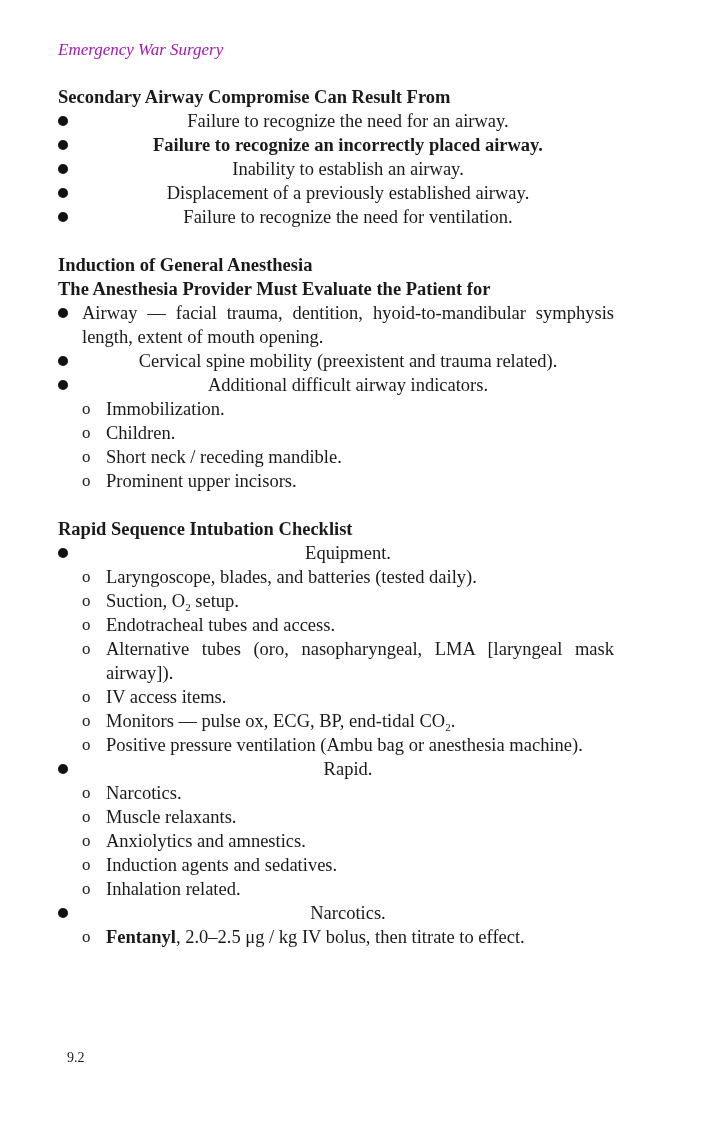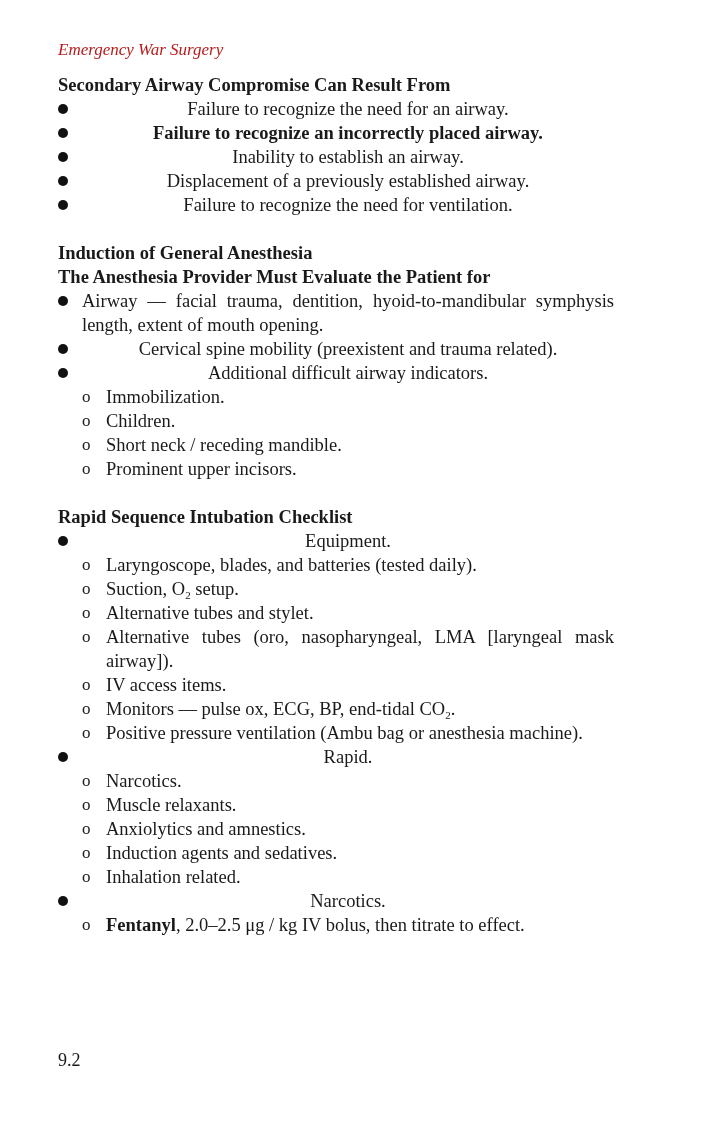--- a/index.html
+++ b/index.html
@@ -4,38 +4,38 @@
   <style>
     html, body { margin: 0; padding: 0; background: #ffffff; }
     body {
       width: 720px; height: 1134px; position: relative; overflow: hidden;
       font-family: "Liberation Serif", "DejaVu Serif", serif;
       color: #1a1a1a;
     }
     .page { position: absolute; left: 58px; top: 0; width: 556px; }
     .running-head {
       position: absolute; top: 40px; left: 0;
-      font-style: italic; font-size: 17px; color: #b91c1c;
+      font-style: italic; font-size: 17px; color: #a21caf;
     }
-    .content { position: absolute; top: 73px; left: 0; width: 556px; font-size: 18.5px; line-height: 24px; }
+    .content { position: absolute; top: 85px; left: 0; width: 556px; font-size: 18.5px; line-height: 24px; }
     .h { font-weight: bold; }
     .gap { height: 24px; }
     .row { position: relative; padding-left: 24px; text-align: center; }
     .row .bullet {
       position: absolute; left: 0; top: 7px;
       width: 10px; height: 10px; border-radius: 50%; background: #111;
     }
     .sub { position: relative; padding-left: 48px; }
     .sub .o {
       position: absolute; left: 24px; top: 0; font-size: 17px;
     }
     .just { text-align: justify; text-align-last: left; }
     .b { font-weight: bold; }
     sub { font-size: 11px; vertical-align: -4px; line-height: 0; }
-    .folio { position: absolute; left: 58px; top: 1050px; font-size: 18px; }
+    .folio { position: absolute; left: 67px; top: 1050px; font-size: 14px; }
   </style>
 </head>
 <body>
 
 <div class="page">
   <div class="running-head">Emergency War Surgery</div>
 
   <div class="content">
 
     <div class="h">Secondary Airway Compromise Can Result From</div>
@@ -56,21 +56,21 @@
     <div class="sub"><span class="o">o</span><span>Children.</span></div>
     <div class="sub"><span class="o">o</span><span>Short neck / receding mandible.</span></div>
     <div class="sub"><span class="o">o</span><span>Prominent upper incisors.</span></div>
 
     <div class="gap"></div>
 
     <div class="h">Rapid Sequence Intubation Checklist</div>
     <div class="row"><span class="bullet"></span><span>Equipment.</span></div>
     <div class="sub"><span class="o">o</span><span>Laryngoscope, blades, and batteries (tested daily).</span></div>
     <div class="sub"><span class="o">o</span><span>Suction, O</span><sub>2</sub><span> setup.</span></div>
-    <div class="sub"><span class="o">o</span><span>Alternative tubes and stylet.</span></div>
+    <div class="sub"><span class="o">o</span><span>Endotracheal tubes and access.</span></div>
     <div class="sub just"><span class="o">o</span><span>Alternative tubes (oro, nasopharyngeal, LMA [laryngeal mask airway]).</span></div>
     <div class="sub"><span class="o">o</span><span>IV access items.</span></div>
     <div class="sub"><span class="o">o</span><span>Monitors — pulse ox, ECG, BP, end-tidal CO</span><sub>2</sub><span>.</span></div>
     <div class="sub just"><span class="o">o</span><span>Positive pressure ventilation (Ambu bag or anesthesia machine).</span></div>
 
     <div class="row"><span class="bullet"></span><span>Rapid.</span></div>
     <div class="sub"><span class="o">o</span><span>Narcotics.</span></div>
     <div class="sub"><span class="o">o</span><span>Muscle relaxants.</span></div>
     <div class="sub"><span class="o">o</span><span>Anxiolytics and amnestics.</span></div>
     <div class="sub"><span class="o">o</span><span>Induction agents and sedatives.</span></div>

